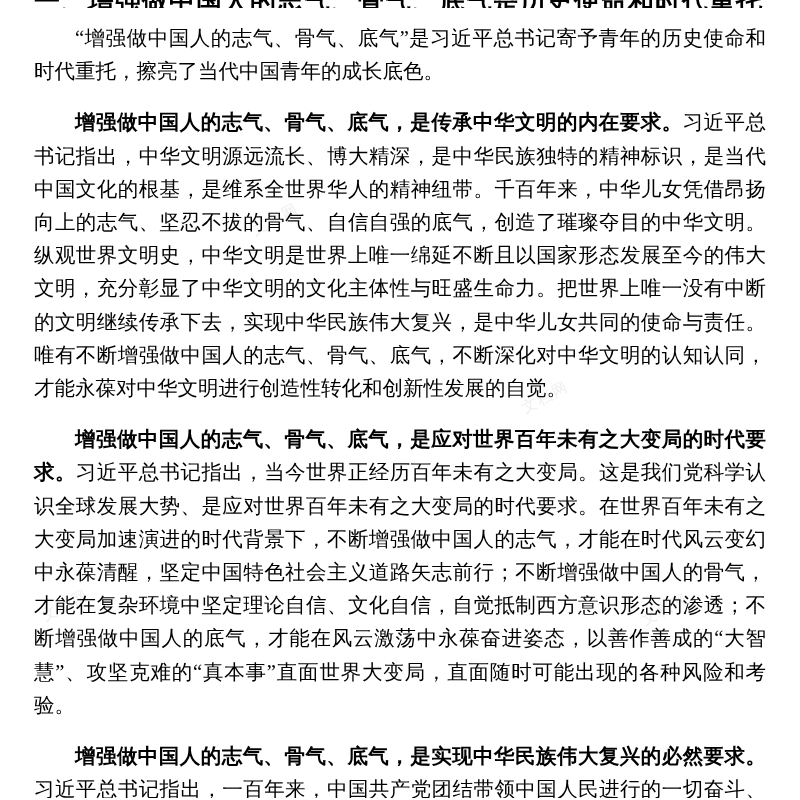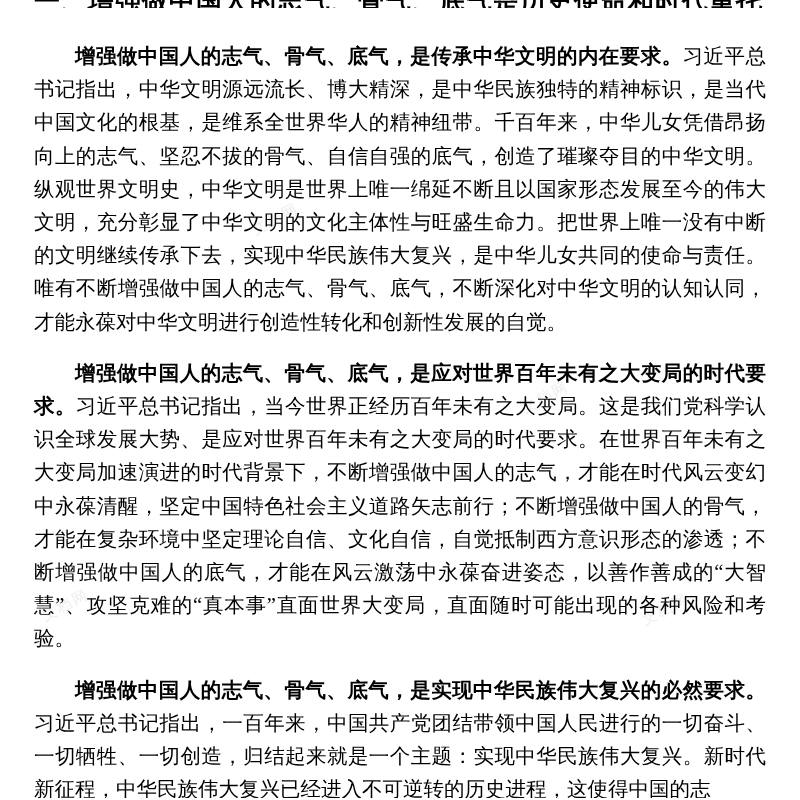--- a/index.html
+++ b/index.html
@@ -86,20 +86,23 @@
 
 <div class="page">
 
   <div class="watermark wm4">文档网</div>
   <div class="watermark wm1">文档网</div>
   <div class="watermark wm2">文档网</div>
   <div class="watermark wm3">文档网</div>
 
   <h1 class="doc-heading">一、增强做中国人的志气、骨气、底气是历史使命和时代重托</h1>
 
+  <p class="para">
+    <span>“增强做中国人的志气、骨气、底气”是习近平总书记寄予青年的历史使命和时代重托，擦亮了当代中国青年的成长底色。</span>
+  </p>
 
   <p class="para spaced">
     <span class="lead">增强做中国人的志气、骨气、底气，是传承中华文明的内在要求。</span><span>习近平总书记指出，中华文明源远流长、博大精深，是中华民族独特的精神标识，是当代中国文化的根基，是维系全世界华人的精神纽带。千百年来，中华儿女凭借昂扬向上的志气、坚忍不拔的骨气、自信自强的底气，创造了璀璨夺目的中华文明。纵观世界文明史，中华文明是世界上唯一绵延不断且以国家形态发展至今的伟大文明，充分彰显了中华文明的文化主体性与旺盛生命力。把世界上唯一没有中断的文明继续传承下去，实现中华民族伟大复兴，是中华儿女共同的使命与责任。唯有不断增强做中国人的志气、骨气、底气，不断深化对中华文明的认知认同，才能永葆对中华文明进行创造性转化和创新性发展的自觉。</span>
   </p>
 
   <p class="para spaced">
     <span class="lead">增强做中国人的志气、骨气、底气，是应对世界百年未有之大变局的时代要求。</span><span>习近平总书记指出，当今世界正经历百年未有之大变局。这是我们党科学认识全球发展大势、是应对世界百年未有之大变局的时代要求。在世界百年未有之大变局加速演进的时代背景下，不断增强做中国人的志气，才能在时代风云变幻中永葆清醒，坚定中国特色社会主义道路矢志前行；不断增强做中国人的骨气，才能在复杂环境中坚定理论自信、文化自信，自觉抵制西方意识形态的渗透；不断增强做中国人的底气，才能在风云激荡中永葆奋进姿态，以善作善成的“大智慧”、攻坚克难的“真本事”直面世界大变局，直面随时可能出现的各种风险和考验。</span>
   </p>
 
   <p class="para spaced last-para">

